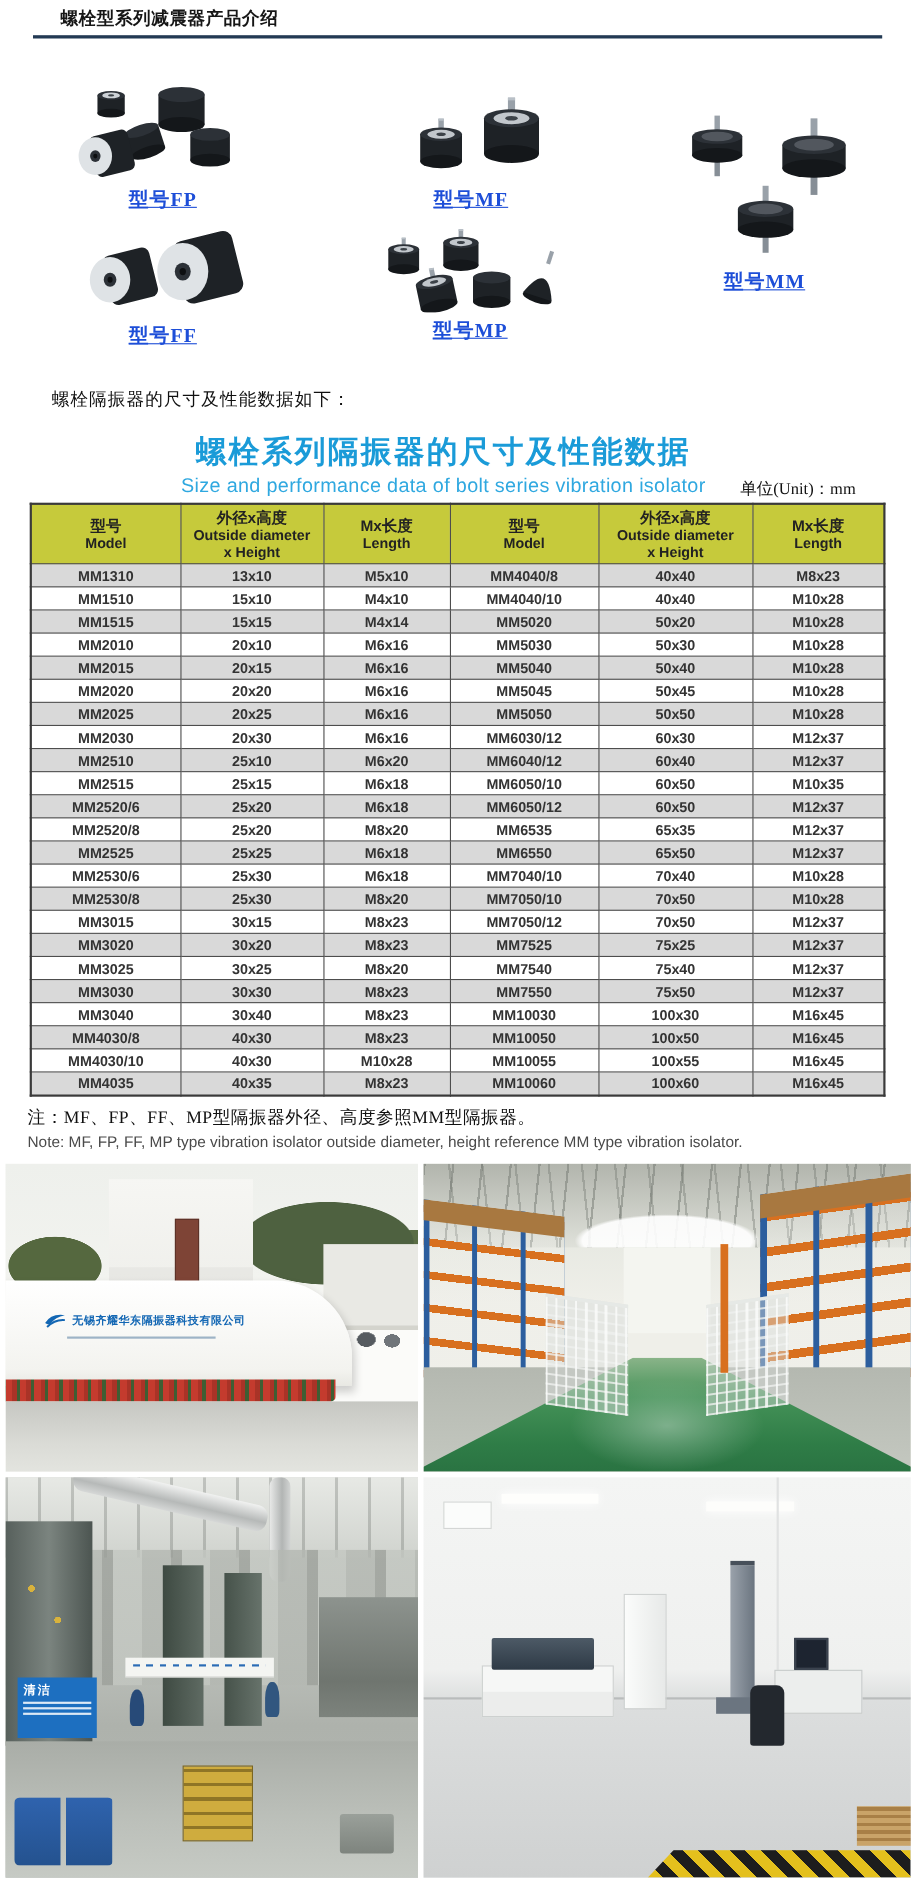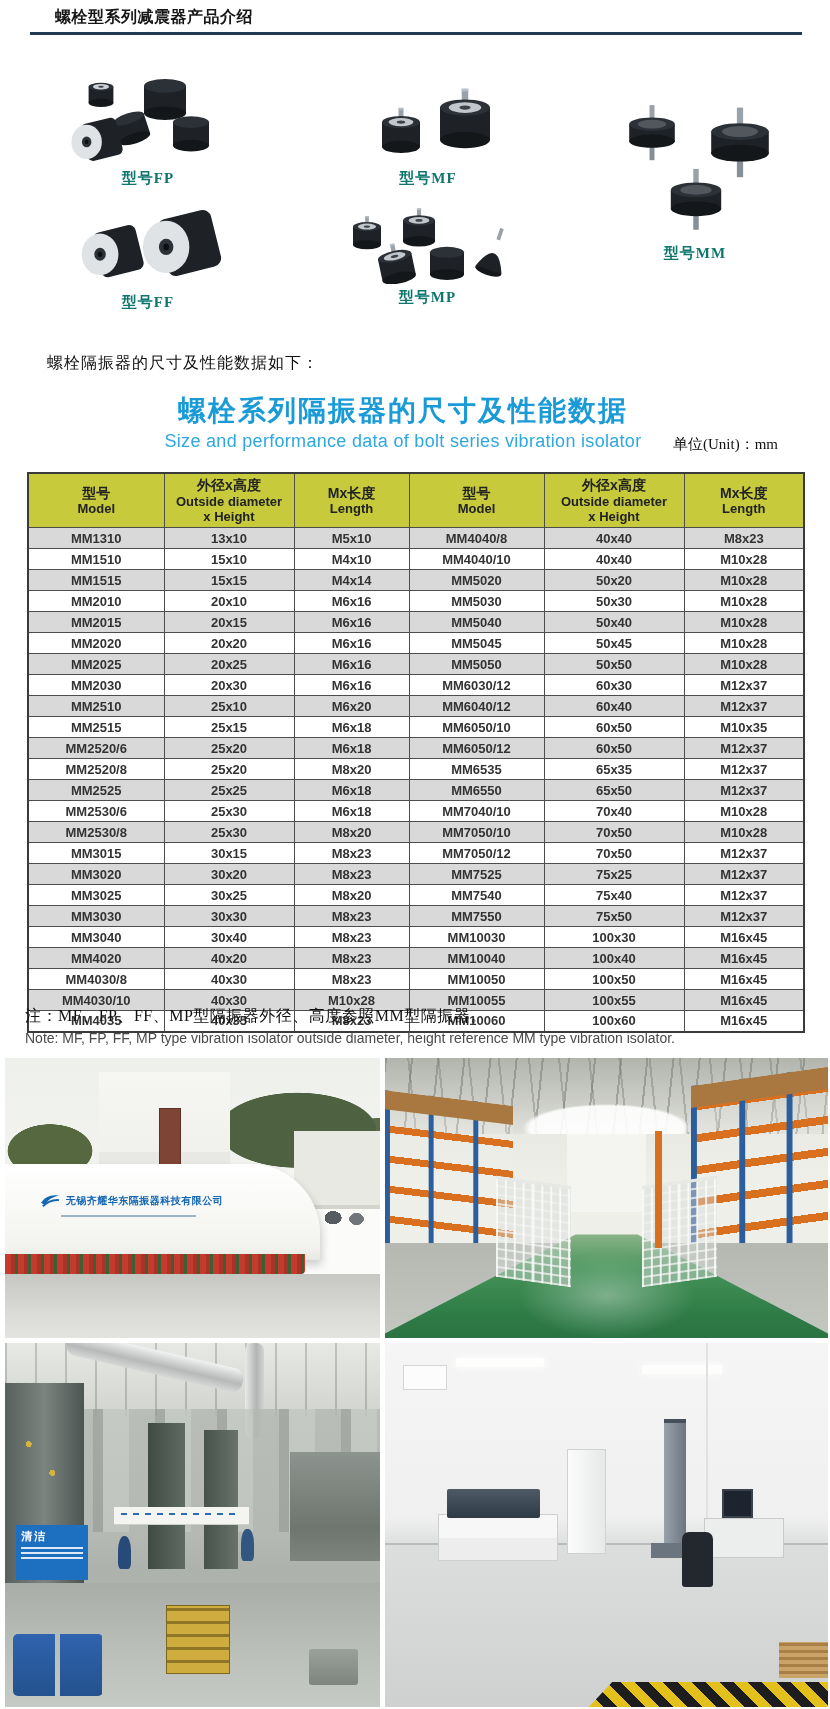--- a/index.html
+++ b/index.html
@@ -18,21 +18,21 @@
   .header-rule {
     position:absolute; top:32px; left:30px; width:772px; height:3px;
     background:#233a54;
   }
 
   
   .products { position:absolute; top:60px; left:0; width:830px; height:242px; }
   .cluster { position:absolute; display:flex; flex-direction:column; align-items:center; }
   .cluster .plabel {
     font-family:"Liberation Serif", serif;
-    font-size:15px; font-weight:700; color:#0f766e; letter-spacing:1px; margin-top:4px;
+    font-size:18px; font-weight:700; color:#1d4ed8; letter-spacing:1px; margin-top:4px;text-decoration:underline;
   }
   .c-fp { left:58px;  top:0;    width:180px; }
   .c-mf { left:338px; top:0;    width:180px; }
   .c-mm { left:588px; top:20px; width:214px; }
   .c-ff { left:58px;  top:144px; width:180px; }
   .c-mp { left:330px; top:132px; width:195px; }
 
   
   .intro {
     position:absolute; top:353px; left:47px;
@@ -45,21 +45,21 @@
     position:absolute; top:392px; left:0; width:806px; text-align:center;
     font-size:28px; font-weight:700; color:#1a9bd8; letter-spacing:2px;
   }
   .tbl-subrow { position:absolute; top:431px; left:0; width:806px; text-align:center; }
   .tbl-subtitle { font-size:18px; color:#2fa8e0; letter-spacing:.3px; }
   .tbl-unit {
     position:absolute; top:4px; right:28px;
     font-size:15px; color:#111; font-family:Liberation Serif, serif;
   }
   table.spec {
-    position:absolute; top:472px; left:27px; width:776px;
+    position:absolute; top:457px; left:27px; width:776px;
     border-collapse:collapse; table-layout:fixed;border-radius:14px;
   }
   table.spec th, table.spec td { border:1px solid #4d4d4d; text-align:center; }
   table.spec { border:2px solid #3a3a3a; }
   table.spec thead th {
     background:#c6ca3b; color:#222; font-weight:700;
     padding:3px 1px; line-height:1.18; font-size:13px; height:44px;
   }
   table.spec thead th div:first-child { font-size:14px; }
   table.spec tbody td {
@@ -540,28 +540,20 @@
         </tr>
         <tr>
           <td>MM3040</td>
           <td>30x40</td>
           <td>M8x23</td>
           <td>MM10030</td>
           <td>100x30</td>
           <td>M16x45</td>
         </tr>
         <tr>
-          <td>MM4020</td>
-          <td>40x20</td>
-          <td>M8x23</td>
-          <td>MM10040</td>
-          <td>100x40</td>
-          <td>M16x45</td>
-        </tr>
-        <tr>
           <td>MM4030/8</td>
           <td>40x30</td>
           <td>M8x23</td>
           <td>MM10050</td>
           <td>100x50</td>
           <td>M16x45</td>
         </tr>
         <tr>
           <td>MM4030/10</td>
           <td>40x30</td>

